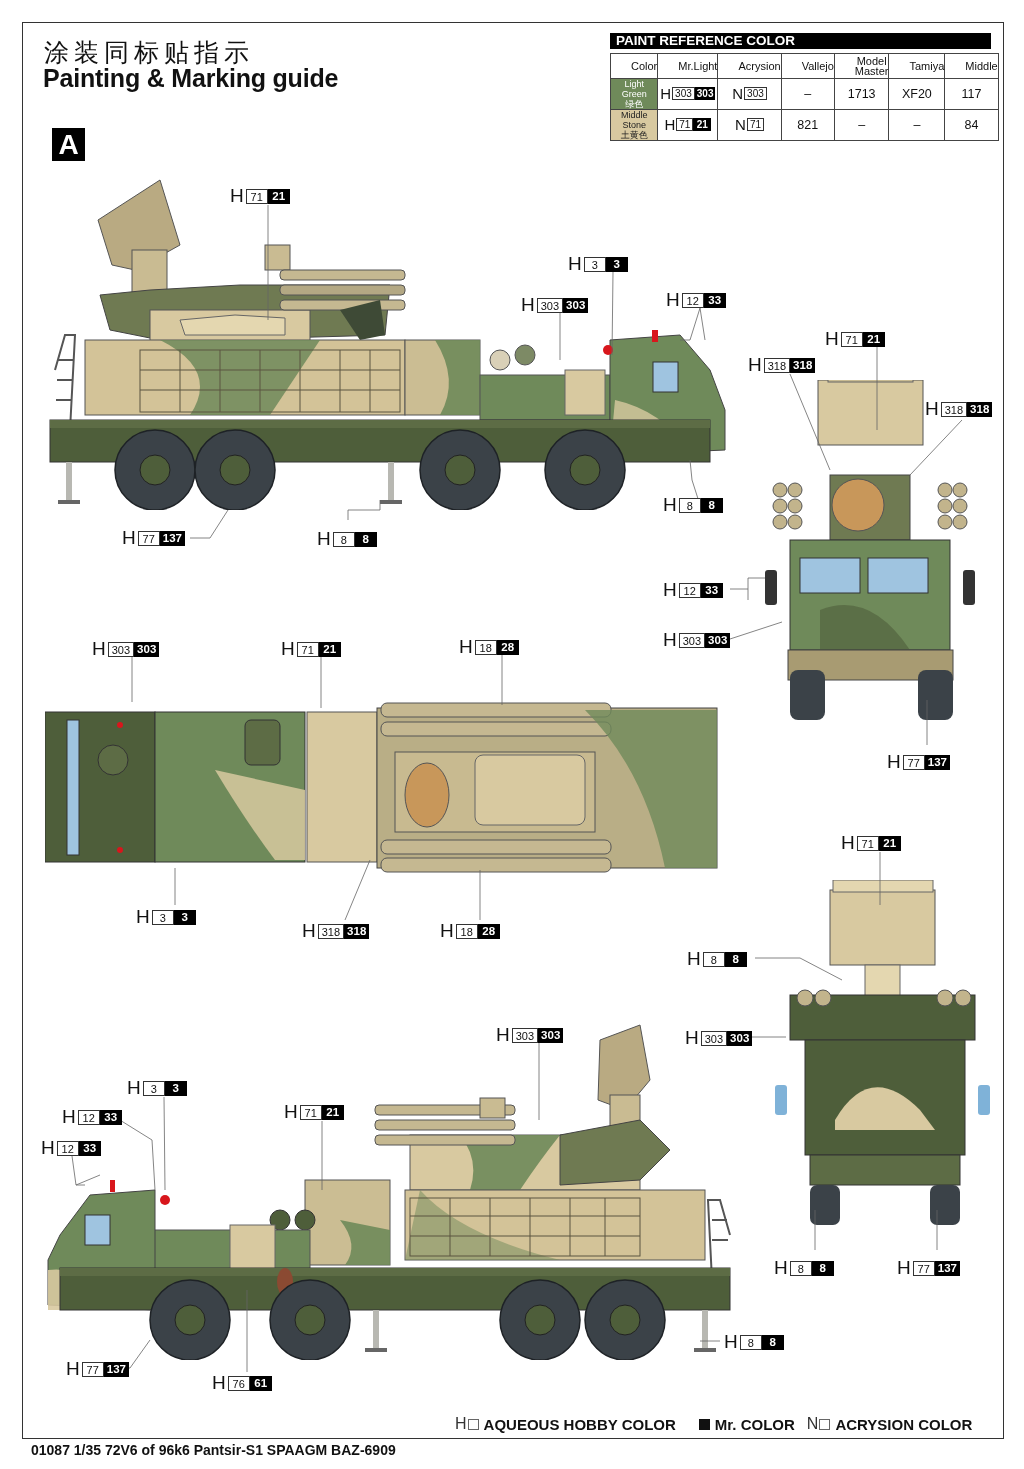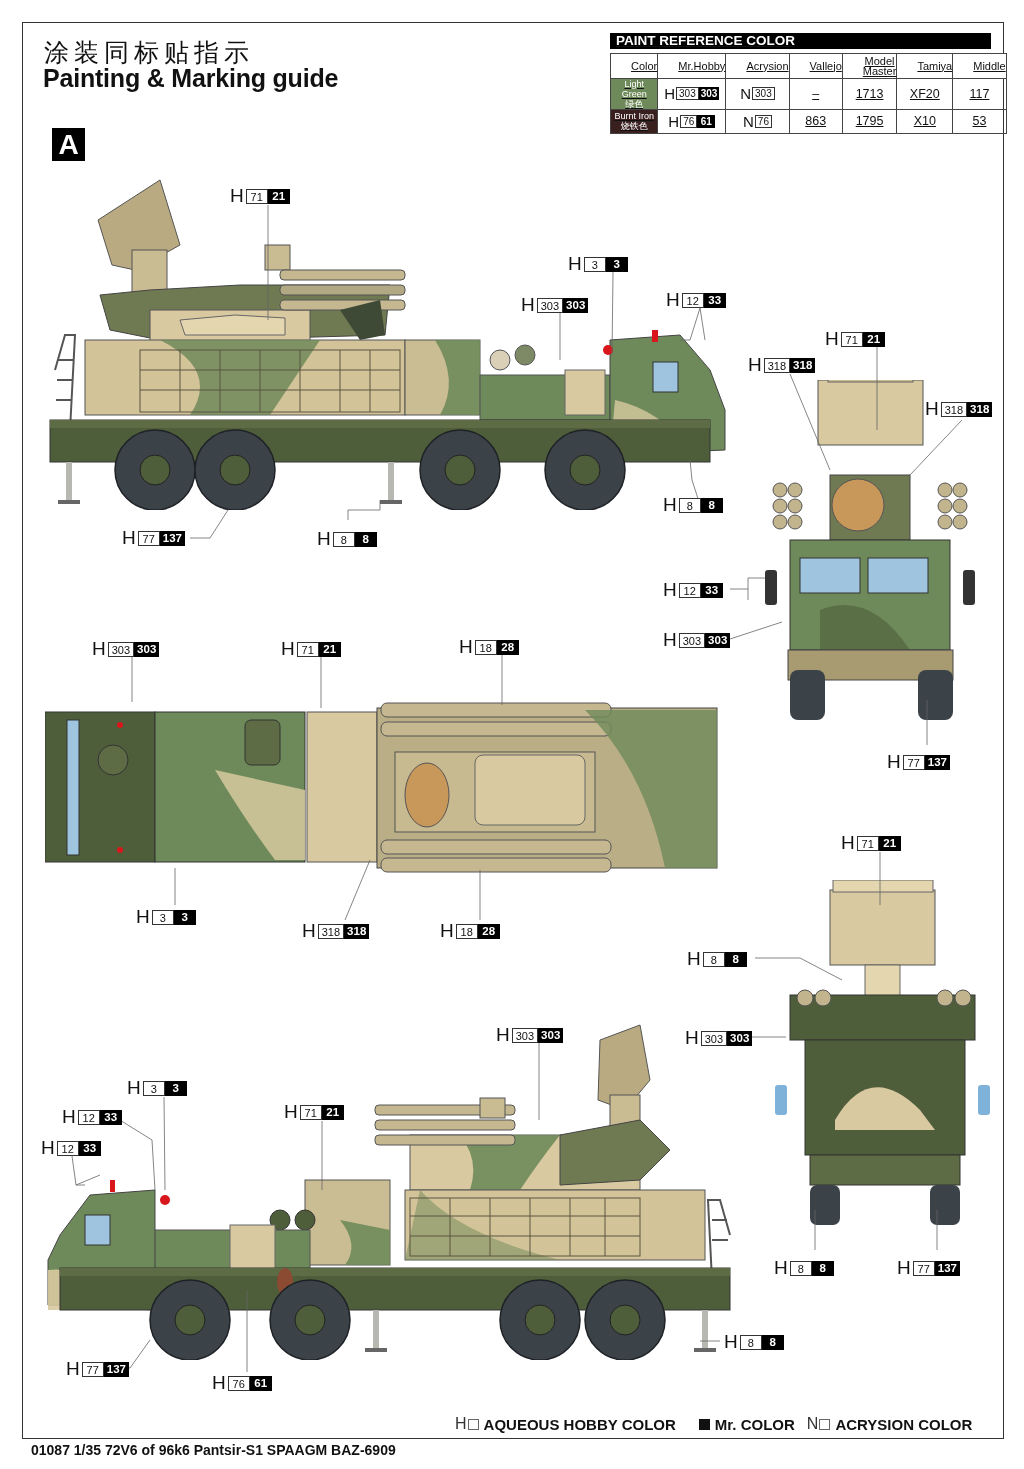--- a/index.html
+++ b/index.html
@@ -4,21 +4,21 @@
 <style>
   * { box-sizing: border-box; margin: 0; padding: 0; }
   html, body { width: 1024px; height: 1469px; background: #ffffff; overflow: hidden; }
   body { position: relative; font-family: "Liberation Sans", sans-serif; color: #111; }
   .frame { position: absolute; left: 22px; top: 22px; width: 982px; height: 1417px; border: 1.5px solid #333; }
   .title-cn { position: absolute; left: 44px; top: 36px; font-size: 25px; letter-spacing: 5px; font-family: "DejaVu Sans", sans-serif; font-weight: normal; }
   .title-en { position: absolute; left: 43px; top: 64px; font-size: 25px; font-weight: bold; letter-spacing: -0.2px; }
   .scheme-badge { position: absolute; left: 52px; top: 128px; width: 33px; height: 33px; background: #000; color: #fff; font-weight: bold; font-size: 28px; text-align: center; line-height: 33px; }
 
   
-  .paint-table-wrap { position: absolute; left: 610px; top: 33px; width: 381px; text-decoration: underline; }
+  .paint-table-wrap { position: absolute; left: 610px; top: 33px; width: 381px; }
   .paint-table-title { background: #000; color: #fff; font-weight: bold; font-size: 13.5px; height: 16px; line-height: 16px; padding-left: 6px; }
   table.paint { width: 381px; border-collapse: collapse; margin-top: 4px; font-size: 12.5px; }
   table.paint th, table.paint td { border: 1px solid #444; text-align: center; height: 24.5px; padding: 0; }
   table.paint th { font-weight: normal; font-size: 11px; background: #fff; line-height: 10px; padding-left: 20px; }
   td.swatch { width: 79px; color: #fff; font-size: 9px; line-height: 10px; }
   .hcode { display: inline-flex; align-items: center; font-size: 15px; }
   .hcode .hl { margin-right: 1px; }
   .box-w { display: inline-block; border: 1px solid #333; background: #fff; color: #111; font-size: 10px; padding: 0 2px; height: 13px; line-height: 12px; min-width: 16px; text-align: center; }
   .box-b { display: inline-block; background: #000; color: #fff; font-weight: bold; font-size: 10px; padding: 0 2px; height: 13px; line-height: 13px; min-width: 18px; text-align: center; }
 
@@ -45,21 +45,21 @@
 <div class="title-cn">涂装同标贴指示</div>
 <div class="title-en">Painting &amp; Marking guide</div>
 <div class="scheme-badge">A</div>
 
 <div class="paint-table-wrap">
   <div class="paint-table-title">PAINT  REFERENCE COLOR</div>
   <table class="paint">
     <thead>
       <tr>
         <th>Color</th>
-        <th>Mr.Hobby</th>
+        <th>Mr.Light</th>
         <th>Acrysion</th>
         <th>Vallejo</th>
         <th style="width:44px;">Model Master</th>
         <th>Tamiya</th>
         <th>Middle</th>
       </tr>
     </thead>
     <tbody id="paint-rows">
         <tr>
           <td class="swatch" style="background:#6f8a5a;margin-top:47px;">
@@ -74,37 +74,37 @@
           <td><span class="hcode">
               <span class="hl">N</span>
               <span class="box-w">303</span>
             </span></td>
           <td>–</td>
           <td>1713</td>
           <td>XF20</td>
           <td>117</td>
         </tr>
         <tr>
-          <td class="swatch" style="background:#3a1f1f;">
-            <div>Burnt Iron</div>
-            <div>烧铁色</div>
+          <td class="swatch" style="background:#d8c9a0;color:#222;">
+            <div>Middle Stone</div>
+            <div>土黄色</div>
           </td>
           <td><span class="hcode">
               <span class="hl">H</span>
-              <span class="box-w">76</span>
-              <span class="box-b">61</span>
+              <span class="box-w">71</span>
+              <span class="box-b">21</span>
             </span></td>
           <td><span class="hcode">
               <span class="hl">N</span>
-              <span class="box-w">76</span>
+              <span class="box-w">71</span>
             </span></td>
-          <td>863</td>
-          <td>1795</td>
-          <td>X10</td>
-          <td>53</td>
+          <td>821</td>
+          <td>–</td>
+          <td>–</td>
+          <td>84</td>
         </tr>
       </tbody>
   </table>
 </div>
 
 <svg class="drawing" style="left:40px;top:170px;" width="700" height="340" viewBox="0 0 700 340">
 
   <polygon points="58,50 120,10 140,75 95,100 72,95" fill="#b9aa82" stroke="#555" stroke-width="1"></polygon>
   <rect x="92" y="80" width="35" height="50" fill="#c9bb92" stroke="#555"></rect>
 

